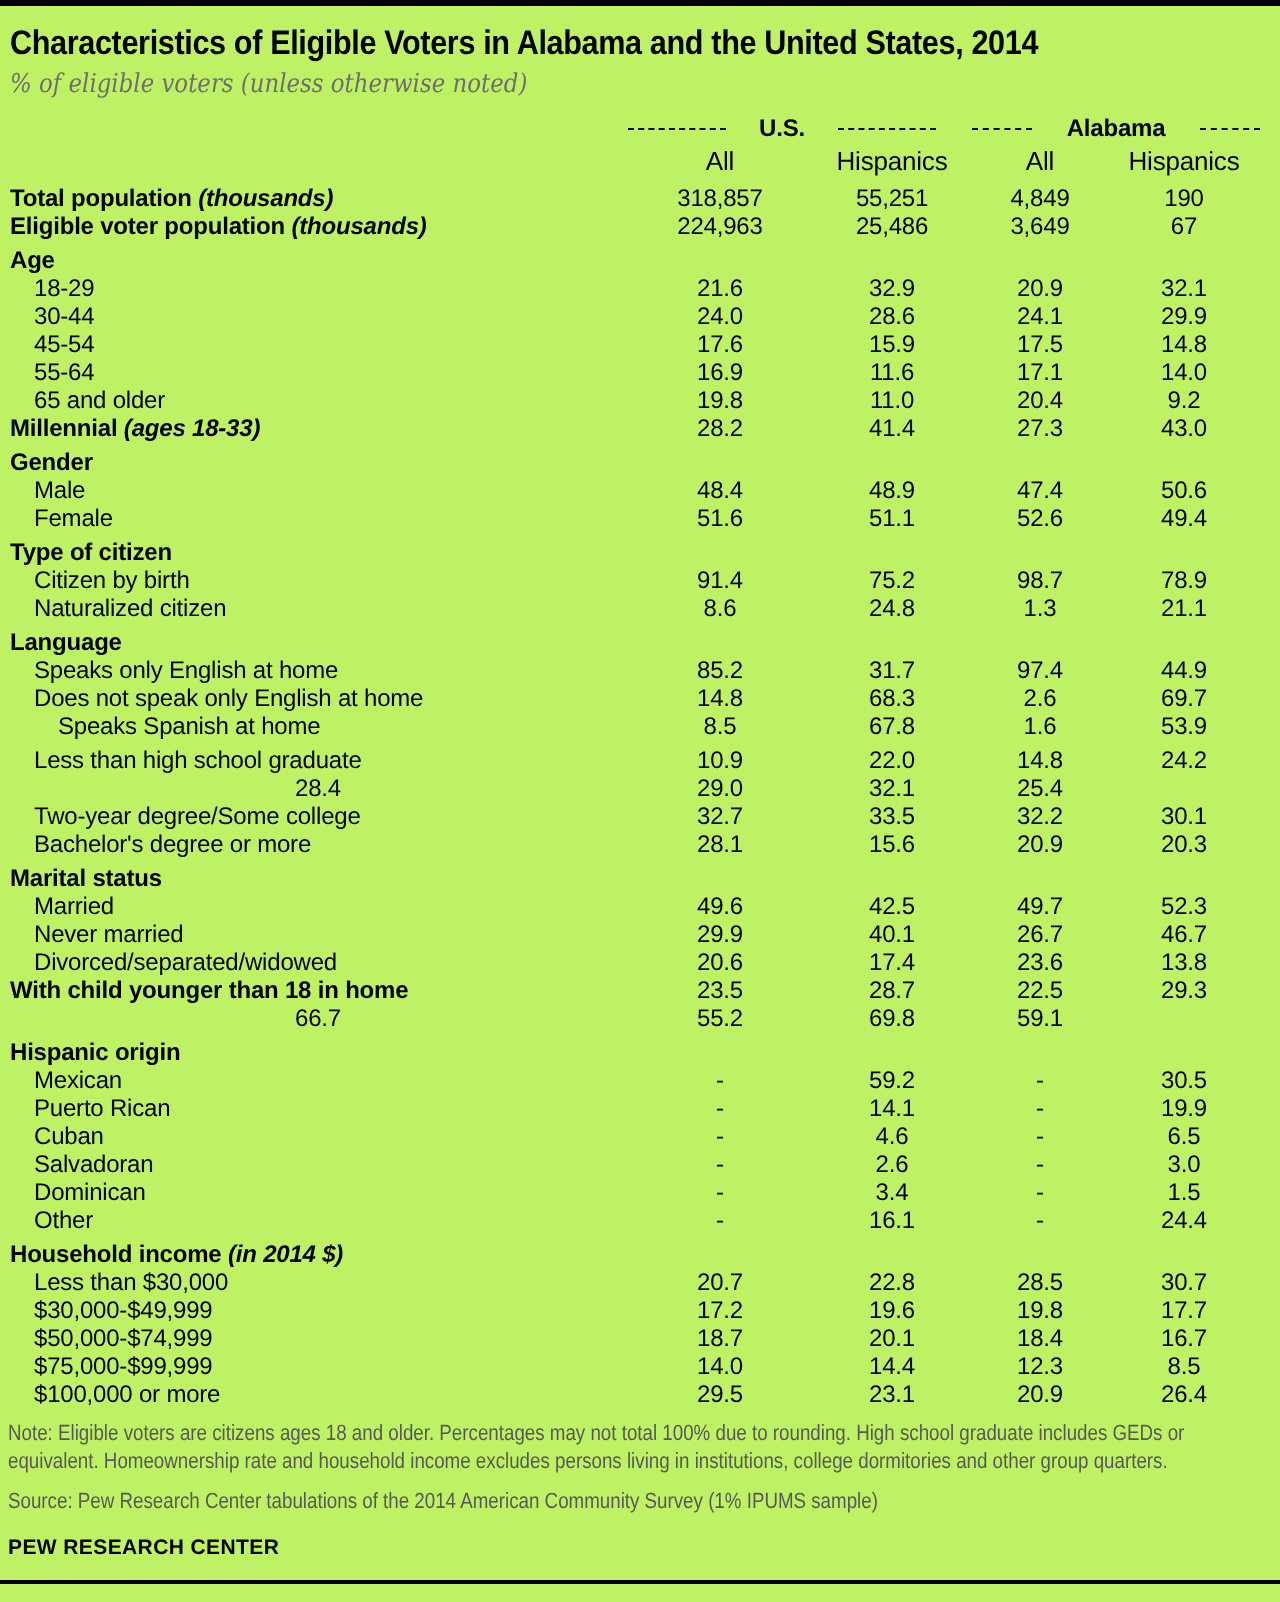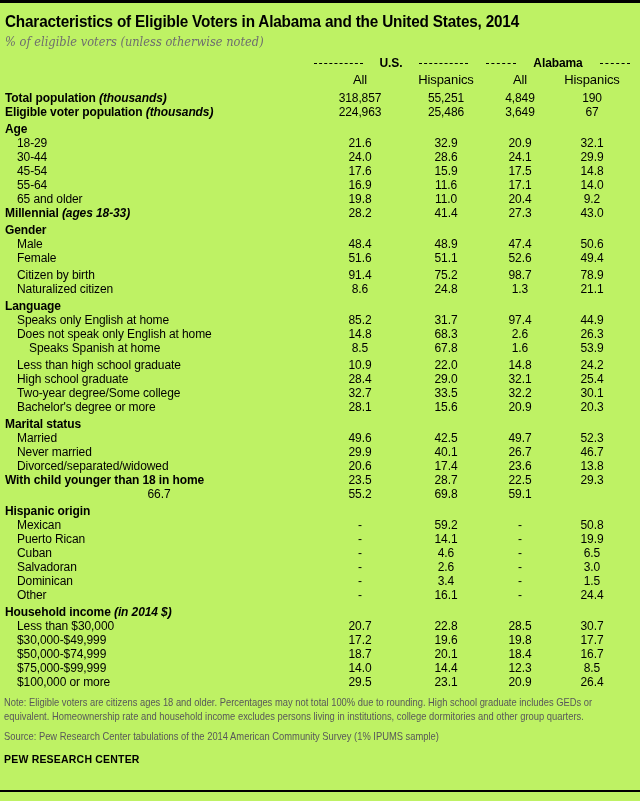--- a/index.html
+++ b/index.html
@@ -199,20 +199,21 @@
           <span class="val">50.6</span>
         </div>
         <div class="row indent">
           <span class="label"><span>Female</span></span>
           <span class="val">51.6</span>
           <span class="val">51.1</span>
           <span class="val">52.6</span>
           <span class="val">49.4</span>
         </div>
         <div class="row section">
+          <span class="label"><span>Type of citizen</span></span>
           <span class="val"></span>
           <span class="val"></span>
           <span class="val"></span>
           <span class="val"></span>
         </div>
         <div class="row indent">
           <span class="label"><span>Citizen by birth</span></span>
           <span class="val">91.4</span>
           <span class="val">75.2</span>
           <span class="val">98.7</span>
@@ -237,21 +238,21 @@
           <span class="val">85.2</span>
           <span class="val">31.7</span>
           <span class="val">97.4</span>
           <span class="val">44.9</span>
         </div>
         <div class="row indent">
           <span class="label"><span>Does not speak only English at home</span></span>
           <span class="val">14.8</span>
           <span class="val">68.3</span>
           <span class="val">2.6</span>
-          <span class="val">26.3</span>
+          <span class="val">69.7</span>
         </div>
         <div class="row indent2">
           <span class="label"><span>Speaks Spanish at home</span></span>
           <span class="val">8.5</span>
           <span class="val">67.8</span>
           <span class="val">1.6</span>
           <span class="val">53.9</span>
         </div>
         <div class="row section">
           <span class="val"></span>
@@ -260,21 +261,20 @@
           <span class="val"></span>
         </div>
         <div class="row indent">
           <span class="label"><span>Less than high school graduate</span></span>
           <span class="val">10.9</span>
           <span class="val">22.0</span>
           <span class="val">14.8</span>
           <span class="val">24.2</span>
         </div>
         <div class="row indent">
-          <span class="label"><span>High school graduate</span></span>
           <span class="val">28.4</span>
           <span class="val">29.0</span>
           <span class="val">32.1</span>
           <span class="val">25.4</span>
         </div>
         <div class="row indent">
           <span class="label"><span>Two-year degree/Some college</span></span>
           <span class="val">32.7</span>
           <span class="val">33.5</span>
           <span class="val">32.2</span>
@@ -333,21 +333,21 @@
           <span class="val"></span>
           <span class="val"></span>
           <span class="val"></span>
           <span class="val"></span>
         </div>
         <div class="row indent">
           <span class="label"><span>Mexican</span></span>
           <span class="val">-</span>
           <span class="val">59.2</span>
           <span class="val">-</span>
-          <span class="val">50.8</span>
+          <span class="val">30.5</span>
         </div>
         <div class="row indent">
           <span class="label"><span>Puerto Rican</span></span>
           <span class="val">-</span>
           <span class="val">14.1</span>
           <span class="val">-</span>
           <span class="val">19.9</span>
         </div>
         <div class="row indent">
           <span class="label"><span>Cuban</span></span>

